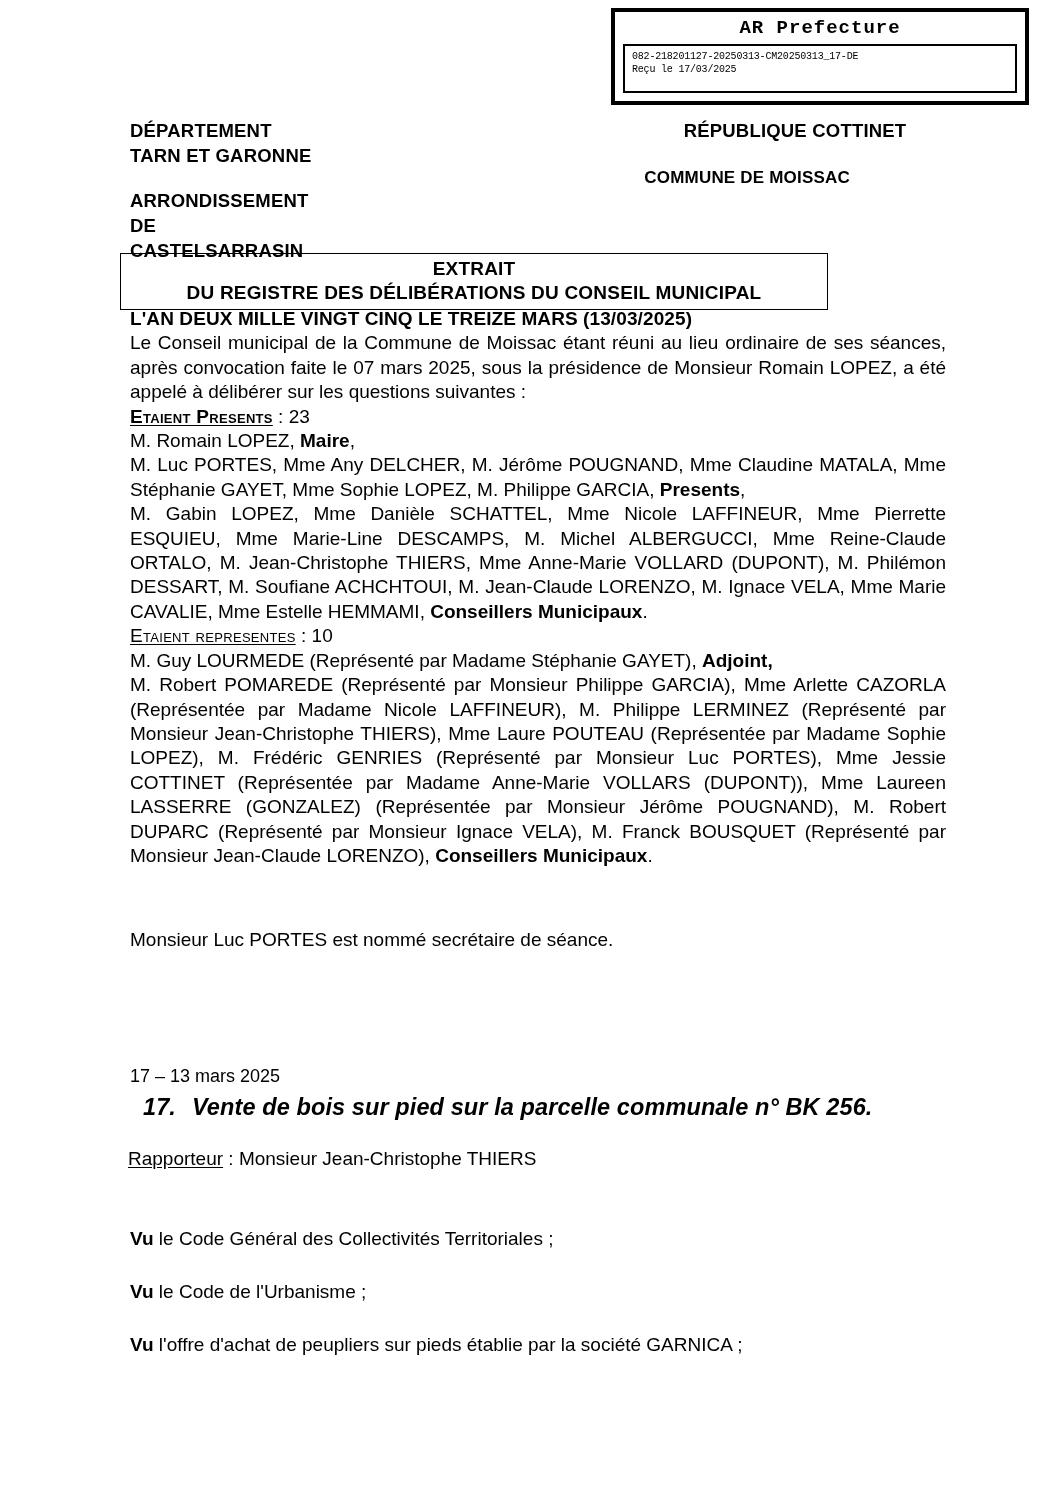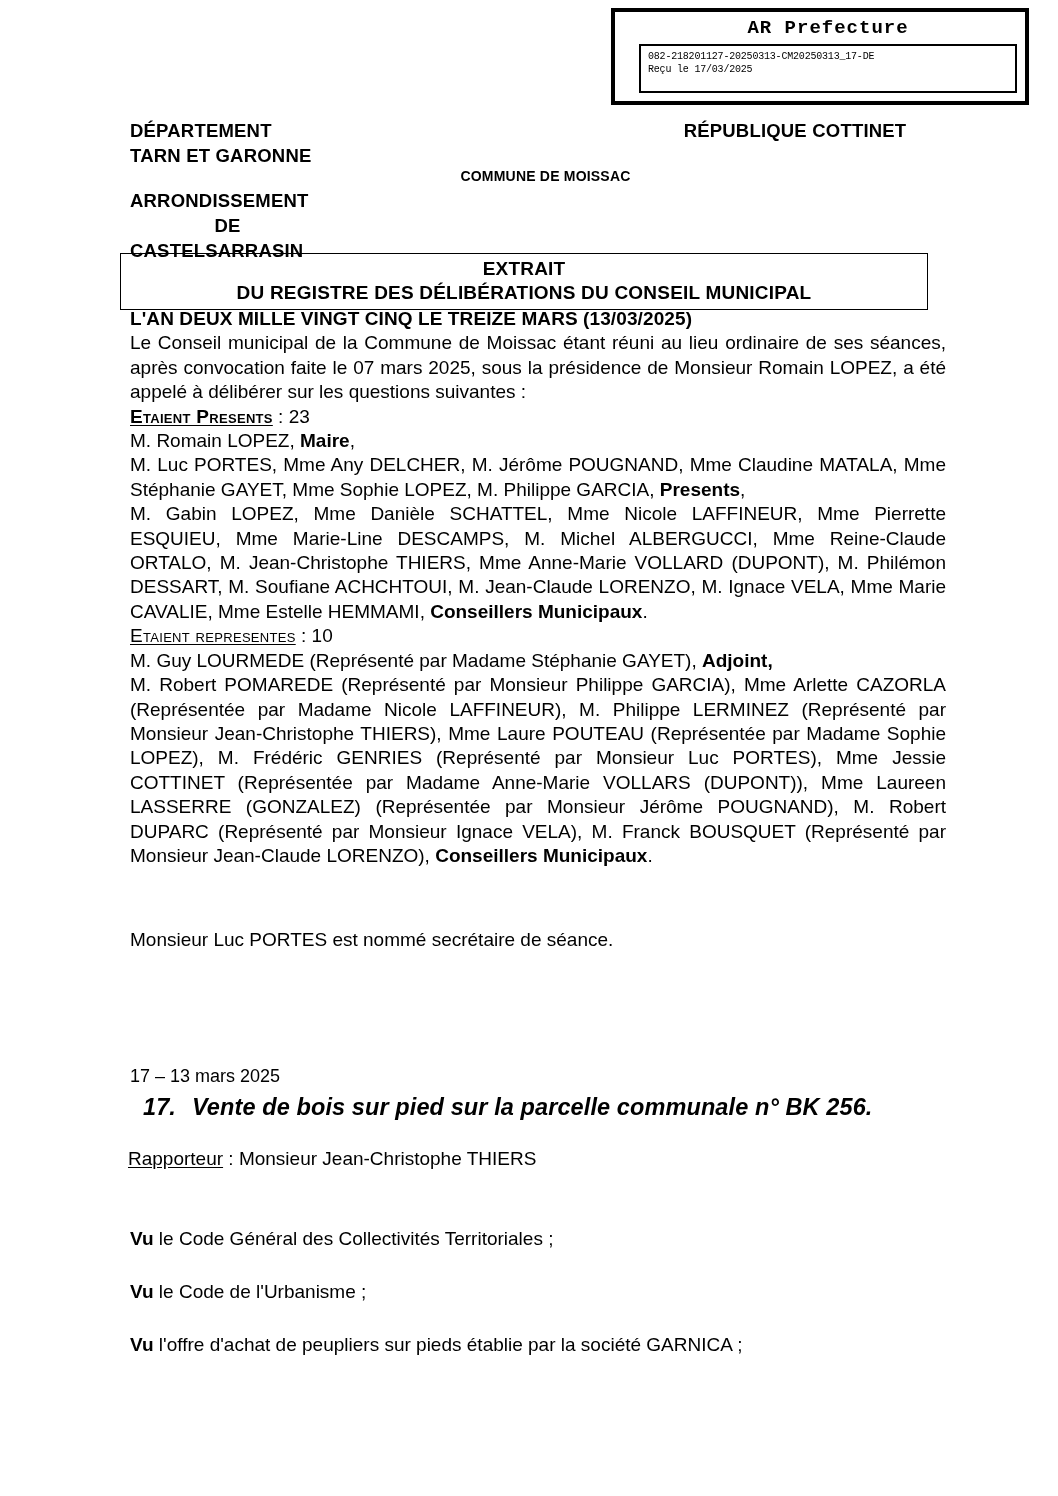--- a/index.html
+++ b/index.html
@@ -21,21 +21,21 @@
 
   
   .ar-stamp {
     position: absolute;
     left: 611px;
     top: 8px;
     width: 418px;
     border: 4px solid #000;
     background: #fff;
     box-sizing: border-box;
-    padding: 5px 8px 8px 24px;
+    padding: 5px 8px 8px 8px;
   }
   .ar-stamp-title {
     font-family: "Liberation Mono", monospace;
     font-weight: bold;
     font-size: 19px;
     text-align: center;
     letter-spacing: 1px;
     padding-bottom: 5px;
   }
   .ar-stamp-body {
@@ -61,48 +61,48 @@
   .arr-block {
     position: absolute;
     left: 130px;
     top: 189px;
     font-weight: bold;
     font-size: 18.5px;
     line-height: 1.34;
     letter-spacing: 0.2px;
     width: 195px;
   }
-  .arr-block .c { text-align: center; }
+  .arr-block .c { }
   .republique {
     position: absolute;
     left: 560px;
     top: 120px;
     width: 470px;
     text-align: center;
     font-weight: bold;
     font-size: 18.5px;
     letter-spacing: 0.2px;
   }
   .commune {
     position: absolute;
-    left: 233px;
+    left: 225px;
     top: 168px;
     width: 625px;
-    text-align: center;
-    font-weight: bold;
-    font-size: 14px;
+    text-align: right;
+    font-weight: bold;
+    font-size: 17px;
     letter-spacing: 0.2px;
   }
 
   
   .extrait-box {
     position: absolute;
     left: 120px;
     top: 253px;
-    width: 808px;
+    width: 708px;
     box-sizing: border-box;
     border: 1.5px solid #000;
     text-align: center;
     font-weight: bold;
     font-size: 19px;
     line-height: 1.26;
     padding: 3px 0 4px 0;
     letter-spacing: 0.2px;
   }
 

